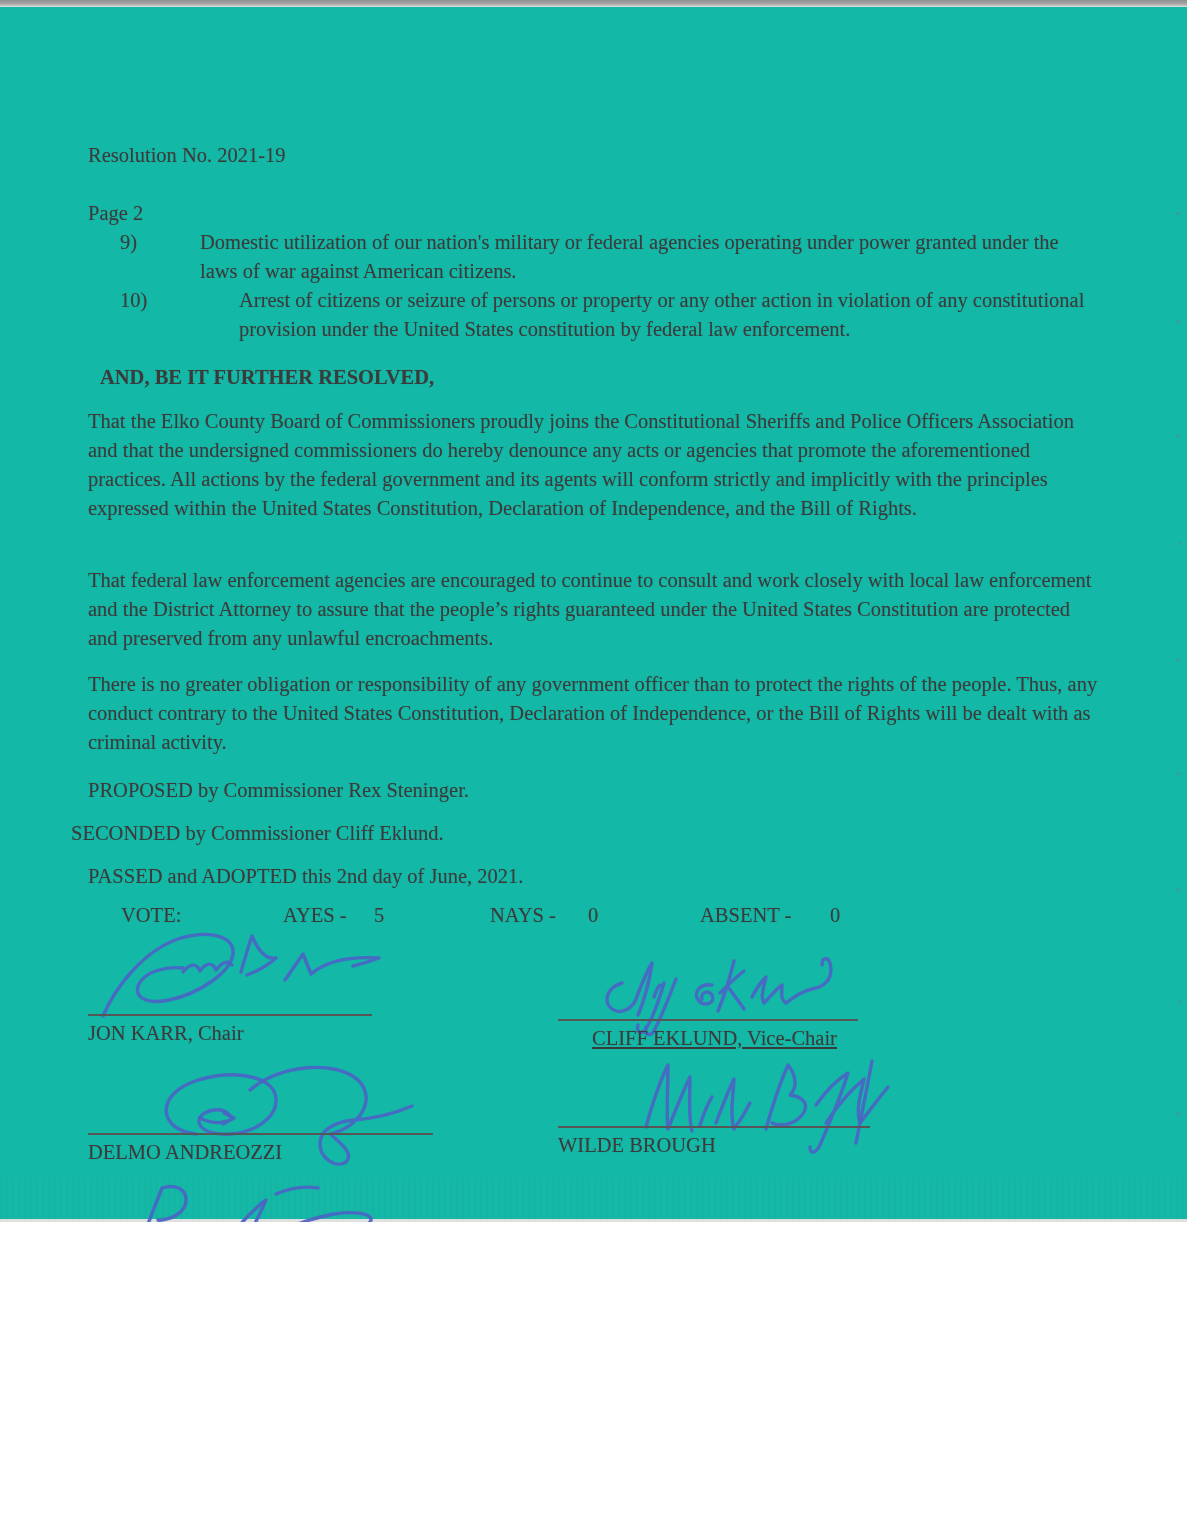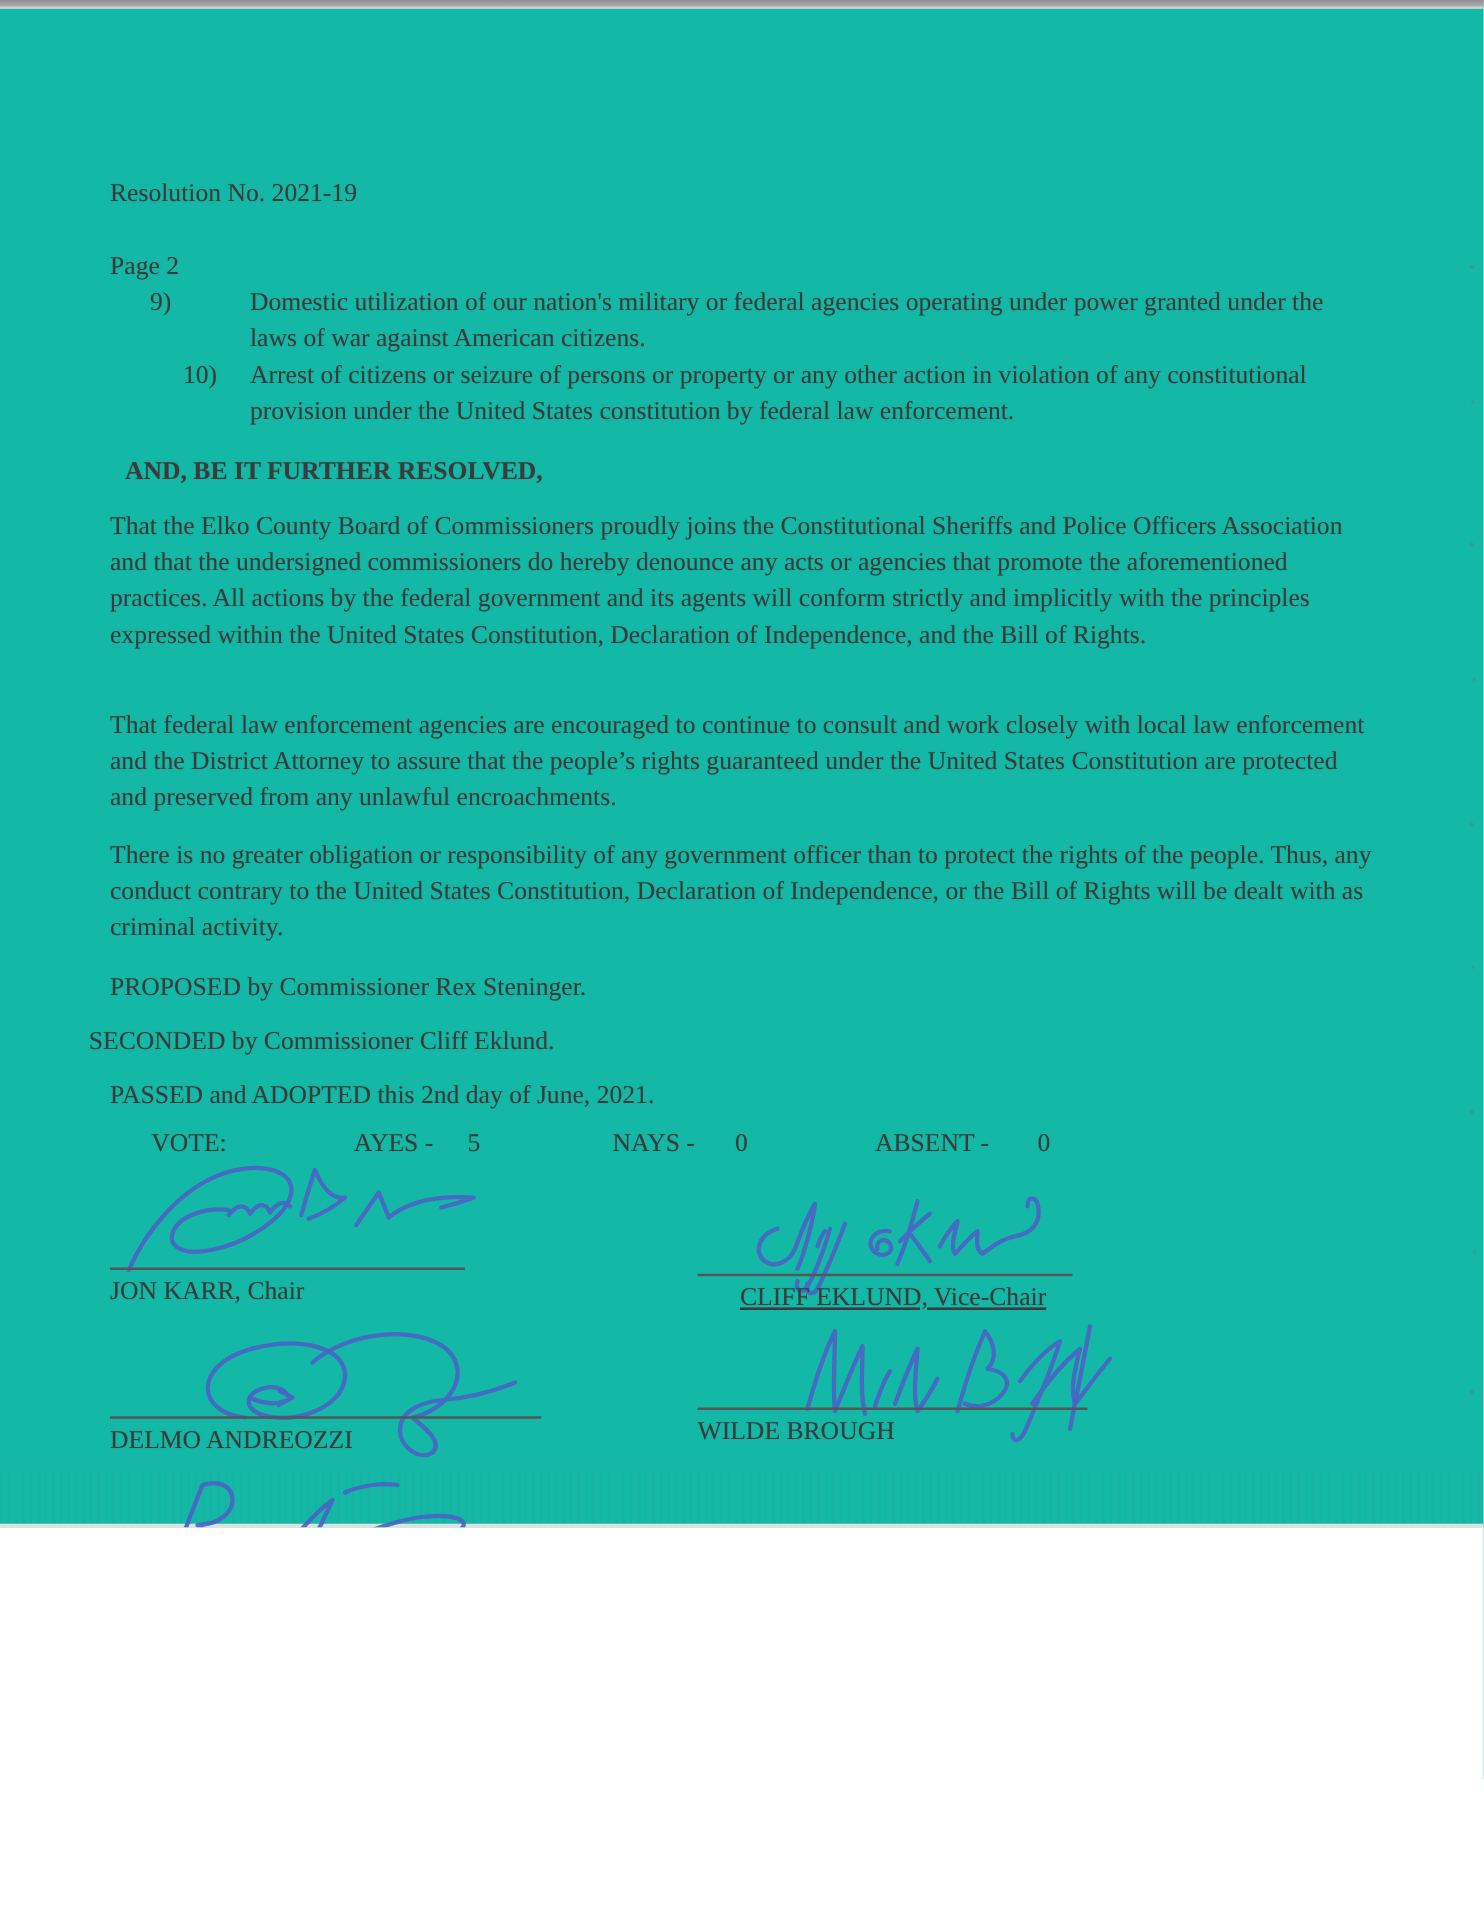--- a/index.html
+++ b/index.html
@@ -78,22 +78,22 @@
     <div>Resolution No. 2021-19</div>
     <div>Page 2</div>
   </div>
 
   <div class="list">
     <div class="list-item">
       <div class="txt list-num" style="position:static;">9)</div>
       <div class="txt list-text" style="position:static;">Domestic utilization of our nation's military or federal agencies operating under power granted under the laws of war against American citizens.</div>
     </div>
     <div class="list-item">
-      <div class="txt list-num" style="position:static;text-align:center;">10)</div>
-      <div class="txt list-text" style="position:static;">Arrest of citizens or seizure of persons or property or any other action in violation of any constitutional provision under the United States constitution by federal law enforcement.</div>
+      <div class="txt list-num" style="position:static;">10)</div>
+      <div class="txt list-text" style="position:static;margin-left:39px;">Arrest of citizens or seizure of persons or property or any other action in violation of any constitutional provision under the United States constitution by federal law enforcement.</div>
     </div>
   </div>
 
   <div class="txt bold" style="left:88px; top:363px;margin-left:12px;">AND, BE IT FURTHER RESOLVED,</div>
 
   <div class="txt" style="left:88px; top:407px; width:1012px;">That the Elko County Board of Commissioners proudly joins the Constitutional Sheriffs and Police Officers Association and that the undersigned commissioners do hereby denounce any acts or agencies that promote the aforementioned practices. All actions by the federal government and its agents will conform strictly and implicitly with the principles expressed within the United States Constitution, Declaration of Independence, and the Bill of Rights.</div>
   <div class="txt" style="left:88px; top:566px; width:1012px;">That federal law enforcement agencies are encouraged to continue to consult and work closely with local law enforcement and the District Attorney to assure that the people’s rights guaranteed under the United States Constitution are protected and preserved from any unlawful encroachments.</div>
   <div class="txt" style="left:88px; top:670px; width:1012px;">There is no greater obligation or responsibility of any government officer than to protect the rights of the people. Thus, any conduct contrary to the United States Constitution, Declaration of Independence, or the Bill of Rights will be dealt with as criminal activity.</div>
 
   <div class="txt" style="left:88px; top:776px;">PROPOSED by Commissioner Rex Steninger.</div>

